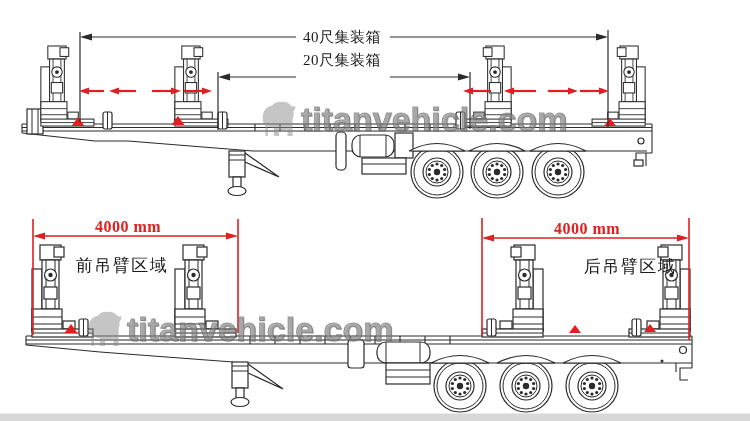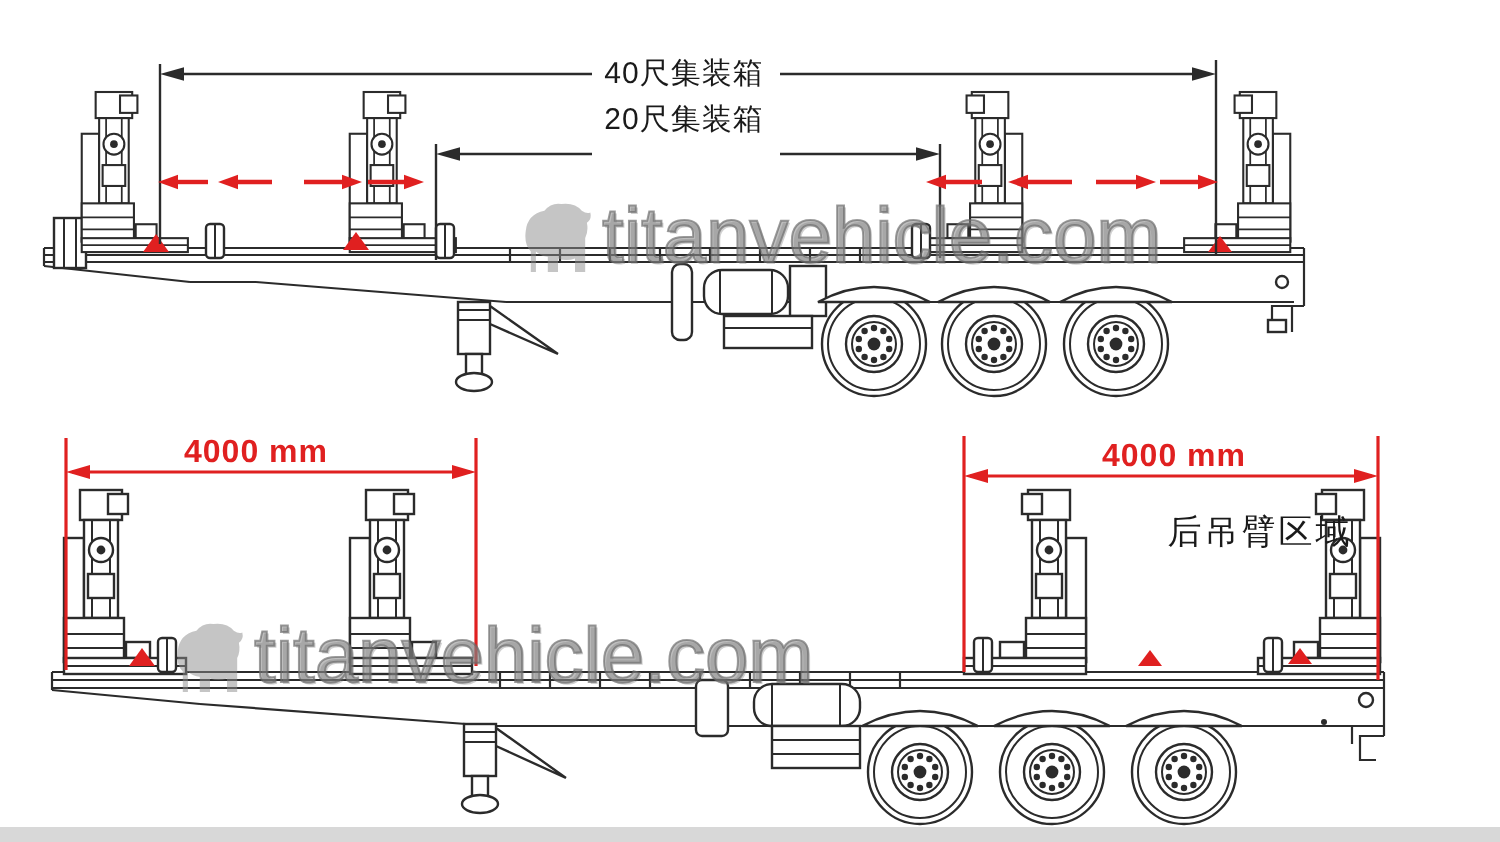--- a/index.html
+++ b/index.html
@@ -16,31 +16,31 @@
   #drawing{position:absolute;left:0;top:0;}
   .ln{stroke:var(--line);fill:none;stroke-width:1.2;}
   .lnf{stroke:var(--line);fill:#fff;stroke-width:1.2;}
   .lnt{stroke:var(--line);fill:none;stroke-width:1;}
   .dk{stroke:var(--line);fill:none;stroke-width:1.1;}
   .blk{fill:var(--line);stroke:none;}
   .red{stroke:var(--accent-red);fill:none;}
   .redf{fill:var(--accent-red);stroke:none;}
   .lbl{
     position:absolute;transform:translate(-50%,-50%);
-    color:#1a1a1a;white-space:nowrap;z-index:3;
+    color:#1a1a1a;white-space:nowrap;z-index:3;font-family:Liberation Serif, serif;
   }
   .dim-cn{font-size:15px;letter-spacing:0.5px;}
   .zone-cn{font-size:17px;letter-spacing:1.5px;}
   .dim-mm{font-size:16px;font-weight:bold;color:var(--accent-red);letter-spacing:0.5px;}
   .watermark{
     position:absolute;display:flex;align-items:flex-end;gap:5px;z-index:2;
     pointer-events:none;
   }
   .wm-text{
-    font-size:39px;font-weight:normal;letter-spacing:0px;line-height:40px;
+    font-size:34px;font-weight:bold;letter-spacing:0px;line-height:40px;
     color:rgba(130,130,130,0.52);
     -webkit-text-stroke:1px rgba(105,105,105,0.65);
     text-shadow:1px 1px 0 rgba(120,120,120,0.35);
   }
   .wm-logo{opacity:0.5;}
 </style>
 </head>
 <body>
 
 <div id="stage">
@@ -291,14 +291,15 @@
     </svg>
     <span class="wm-text">titanvehicle.com</span>
   </div>
 
   <div class="lbl dim-cn" style="left:342px;top:37px;">40尺集装箱</div>
   <div class="lbl dim-cn" style="left:342px;top:60px;">20尺集装箱</div>
 
   <div class="lbl dim-mm" style="left:128px;top:227px;">4000 mm</div>
   <div class="lbl dim-mm" style="left:587px;top:229px;">4000 mm</div>
 
+  <div class="lbl zone-cn" style="left:122px;top:265px;">前吊臂区域</div>
   <div class="lbl zone-cn" style="left:630px;top:266px;">后吊臂区域</div>
 </div>
 
 </body></html>

